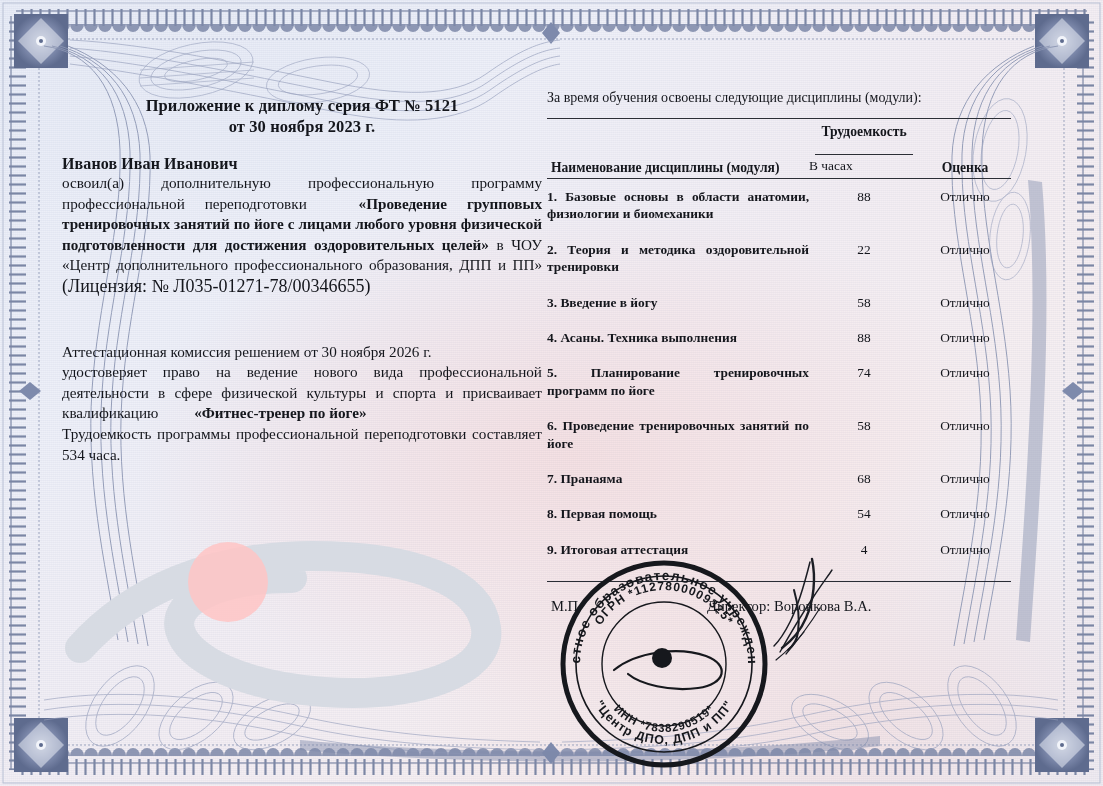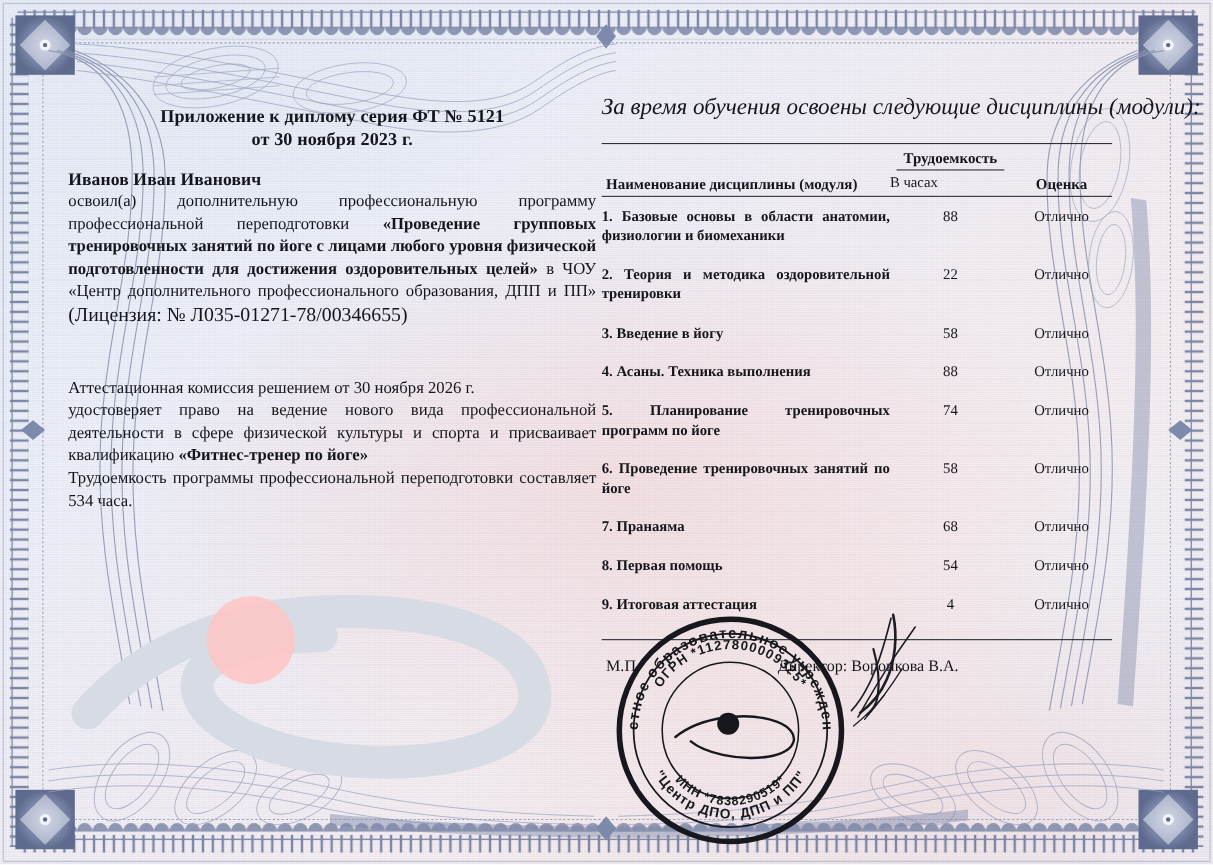--- a/index.html
+++ b/index.html
@@ -66,36 +66,35 @@
   p.para{
     margin:0;
     font-size:15.2px;
     line-height:20.6px;
     text-align:justify;
     text-justify:inter-word;
     hyphens:none;
   }
   .para-1{margin-top:24px;}
   .lic{font-size:18px;}
-  .b{font-weight:bold;}
+  .b{font-weight:bold;margin-left:32px;}
   .para-2{margin-top:44px;}
   .para-2 .nojust{text-align:left;}
   .para-3{margin-top:26px;}
 
   
   .right-col{
     position:absolute;left:547px;top:88px;width:464px;
     color:#14161c;
   }
   .table-intro{
-    font-size:21px;
+    font-size:14px;
     line-height:19px;
-    margin-bottom:23px;
+    margin-bottom:11px;
     white-space:nowrap;
-    font-style:italic;
   }
   table.disc{
     border-collapse:collapse;
     width:464px;
     table-layout:fixed;
   }
   table.disc col.c1{width:262px;}
   table.disc col.c2{width:110px;}
   table.disc col.c3{width:92px;}
 
@@ -104,21 +103,21 @@
     font-size:13.6px;
     padding:5px 0 2px 0;
     vertical-align:bottom;
   }
   .th-name{text-align:left;padding-left:4px !important;}
   .th-hours{text-align:center;}
   .th-mark{text-align:center;margin-top:20px;}
   .th-hours .rule-under{
     display:block;
     border-bottom:1px solid #2a2d35;
-    padding-bottom:2px;
+    padding-bottom:14px;
     margin:0 6px;
   }
   .sub-hours{
     font-weight:normal;
     font-size:13.4px;
     padding:1px 0 4px 0;
   }
   .rule-top{border-top:1.4px solid #2a2d35;}
 
   table.disc tbody td{

